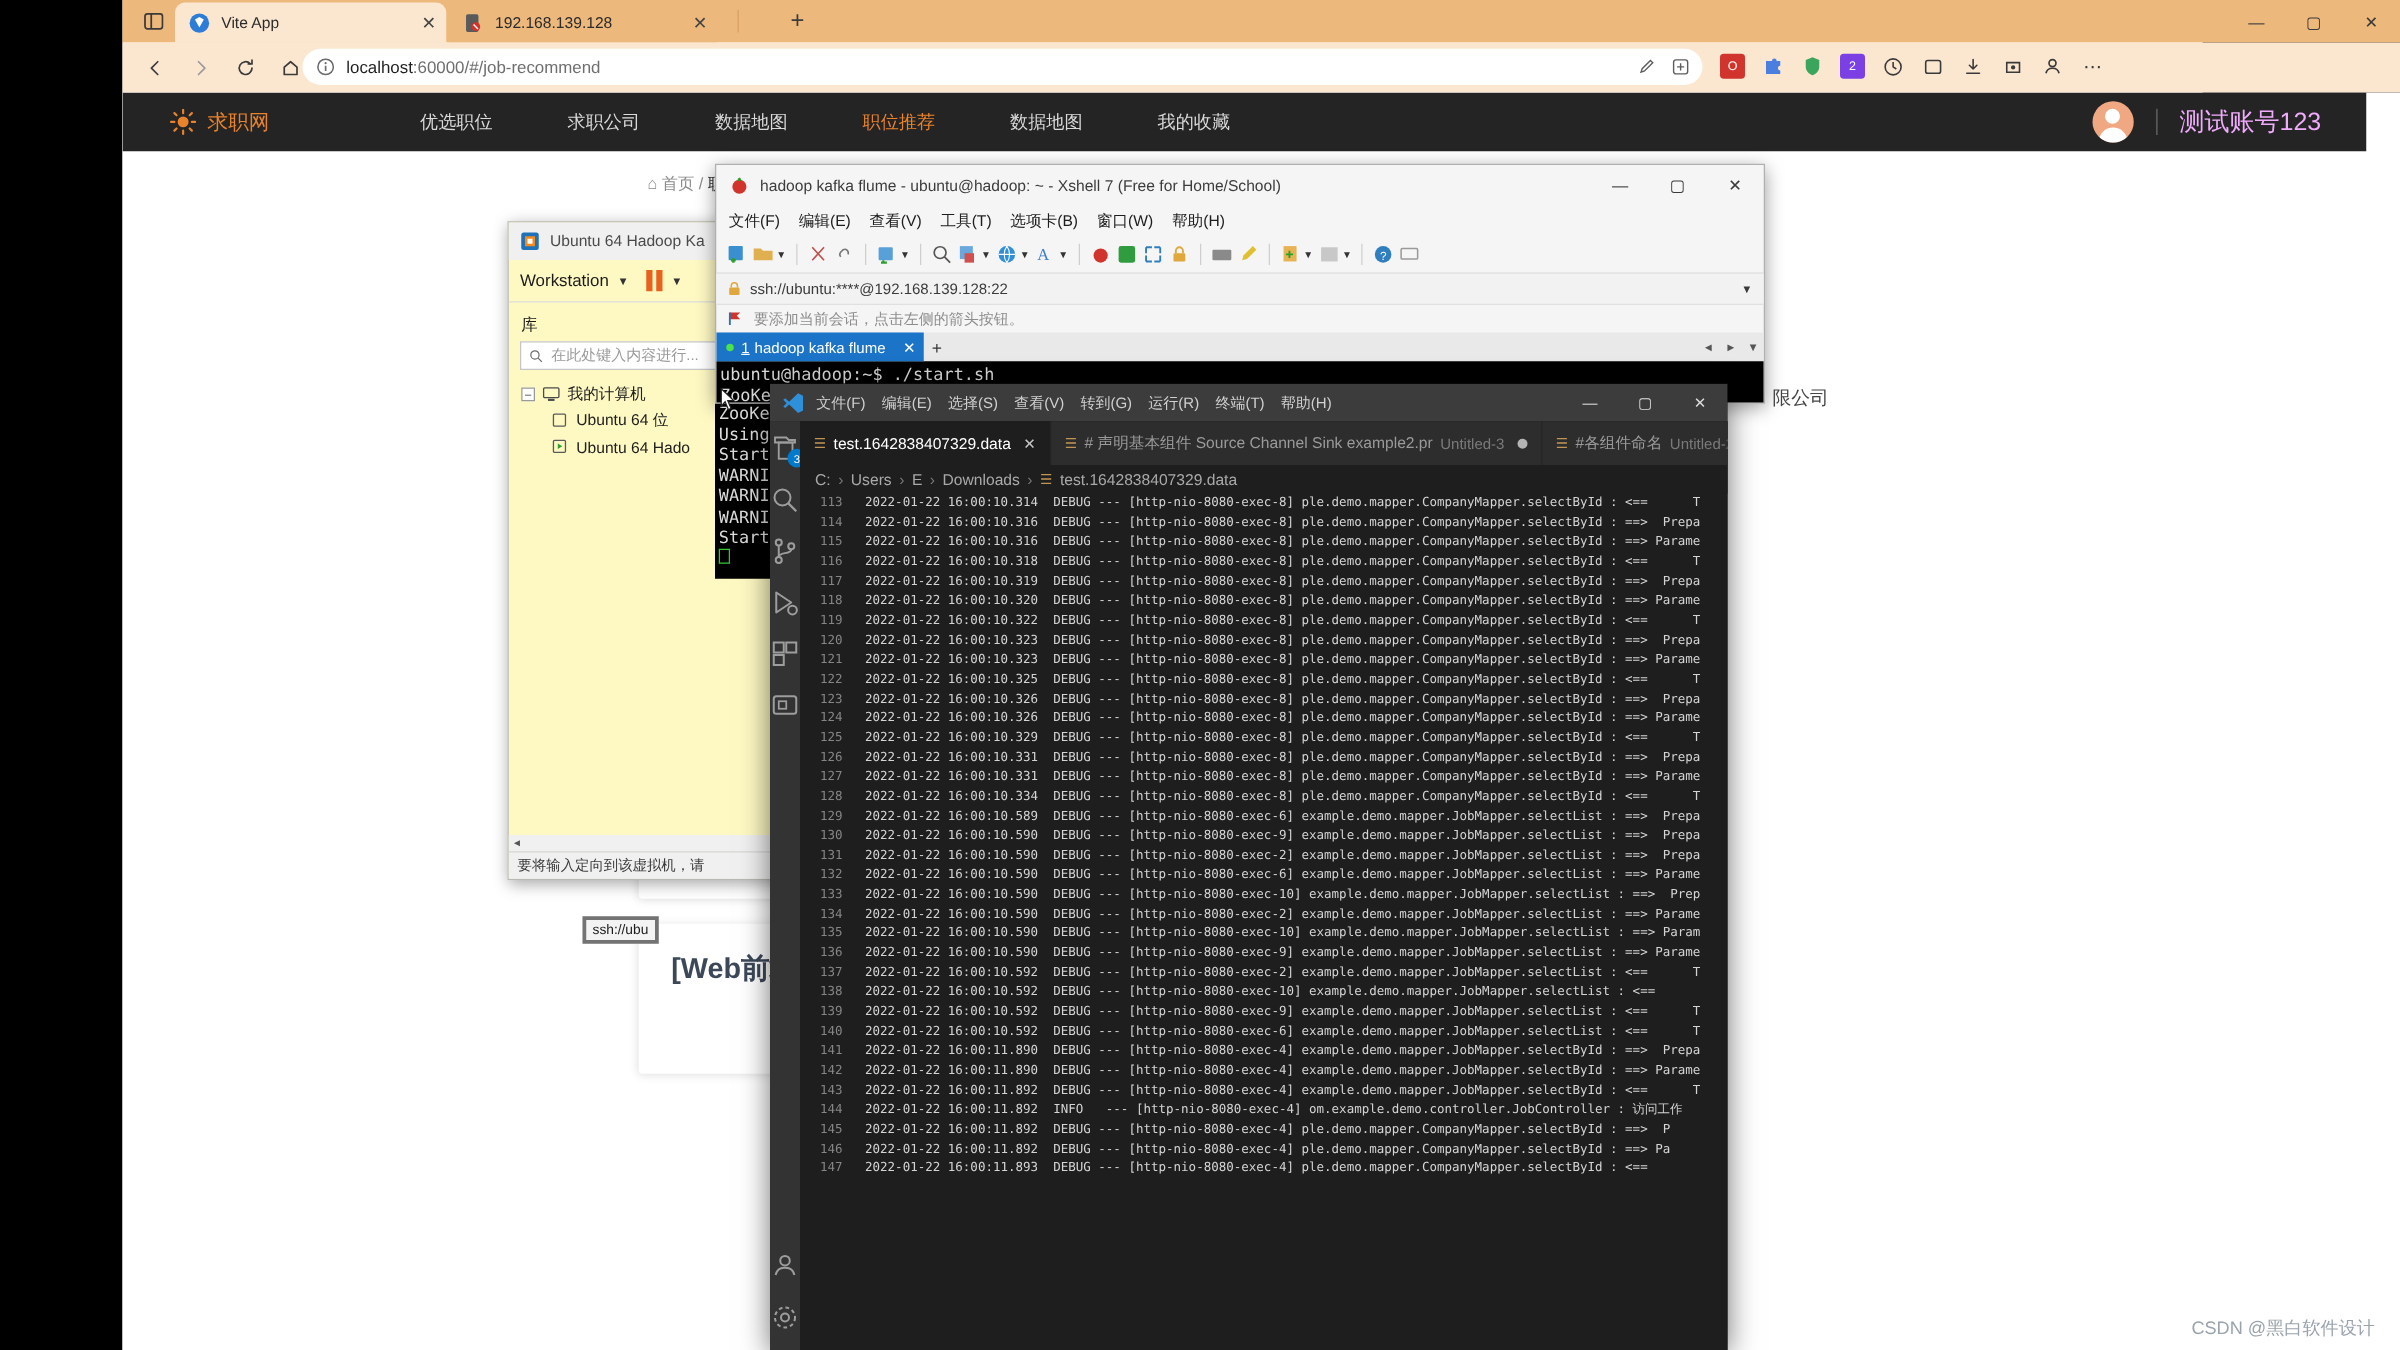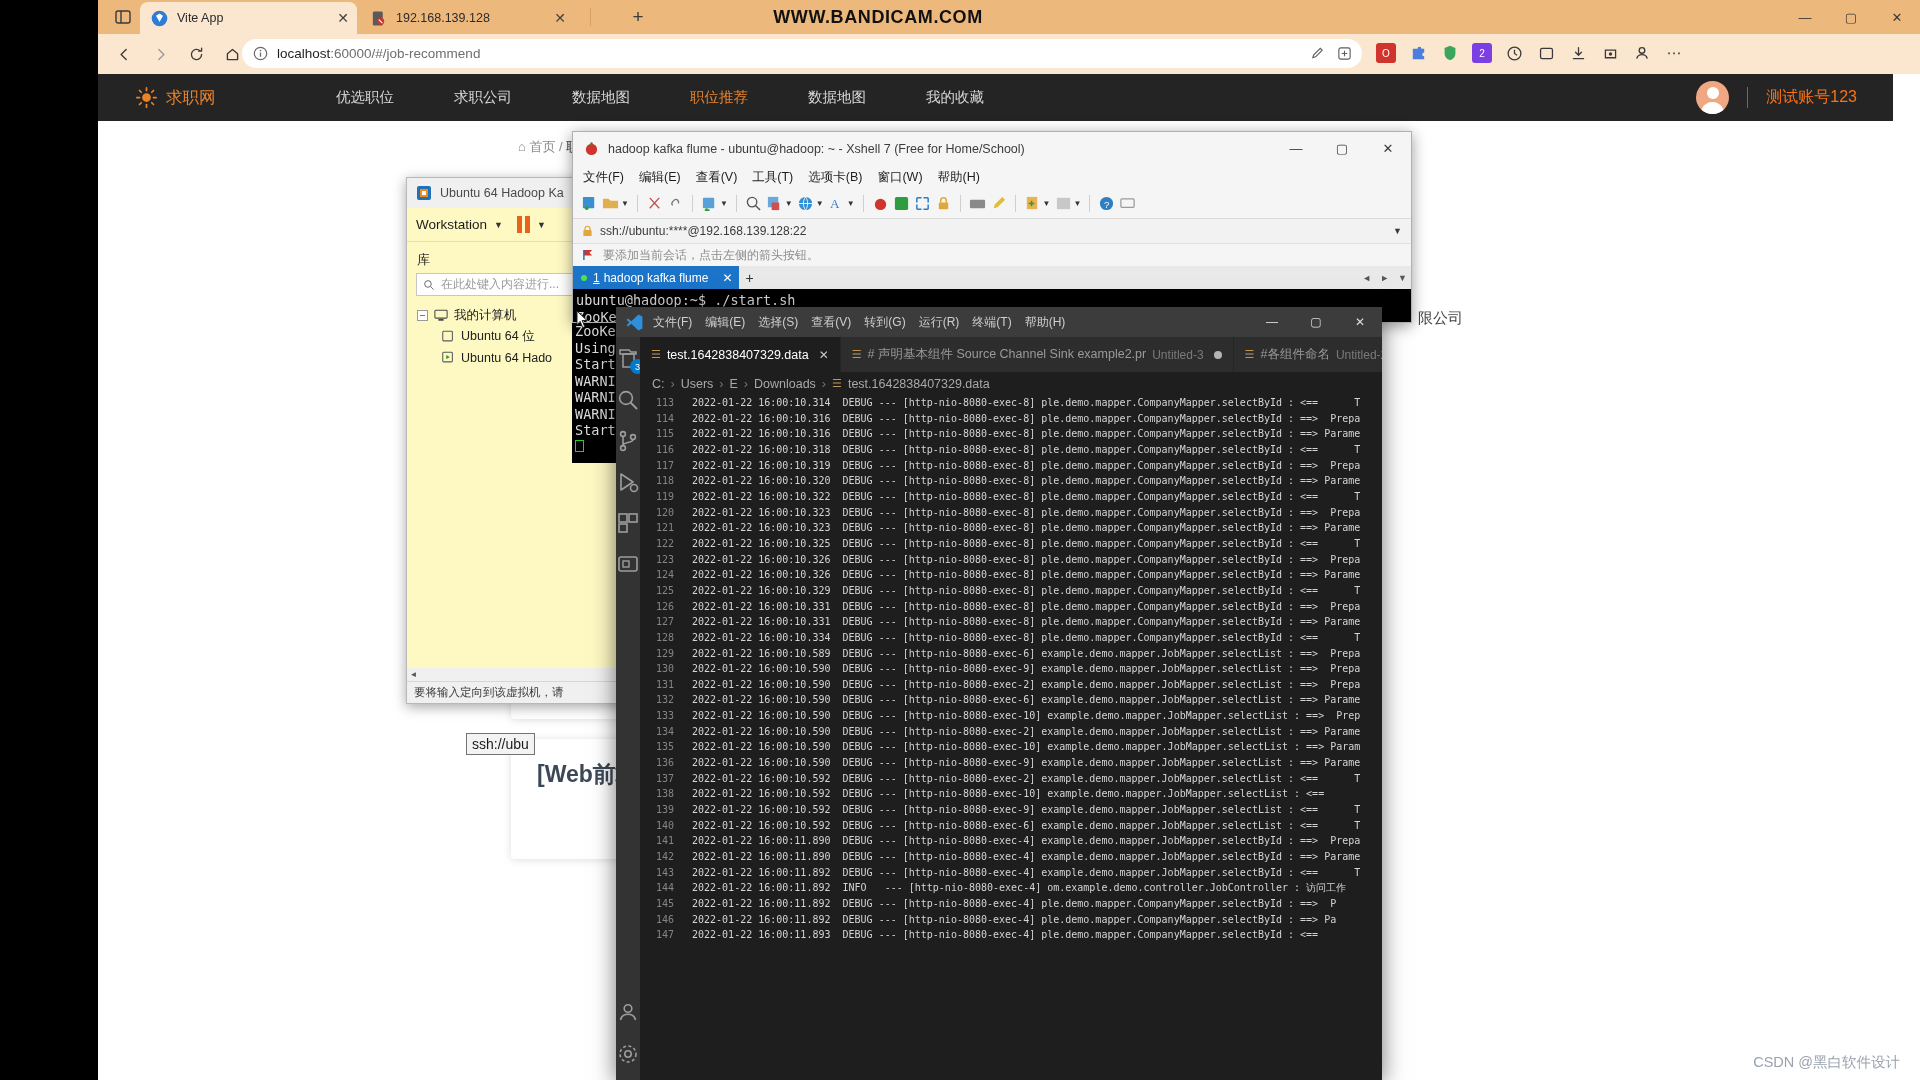--- a/index.html
+++ b/index.html
@@ -59,21 +59,21 @@
   .brand .bt { color:#e8822b; font-size:16.5px; }
   .navlink { color:#d9d9d9; font-size:14.5px; width:118px; text-align:center; }
   .navlink.sel { color:#e8822b; }
   .navuser { position:absolute; right:36px; top:7px; display:flex; align-items:center; }
   .avatar { width:33px; height:33px; border-radius:50%; background:#f0a882; overflow:hidden; position:relative; }
   .avatar::before { content:""; position:absolute; left:10.5px; top:6px; width:12px; height:12px;
       border-radius:50%; background:#fff; }
   .avatar::after { content:""; position:absolute; left:5px; top:21px; width:23px; height:17px;
       border-radius:12px 12px 0 0; background:#fff; }
   .navuser .vdiv { width:1px; height:21px; background:#6a6a6a; margin:0 18px; }
-  .navuser .uname { color:#f97316; font-size:16px; }
+  .navuser .uname { color:#f0abfc; font-size:20px; }
 
   .crumbs { position:absolute; left:420px; top:64px; font-size:13px; color:#8a8a8a; }
   .crumbs .home { color:#8a8a8a; }
   .crumbs .cur { color:#333; }
 
   .salary { position:absolute; left:1105px; top:178px; font-size:23px; font-weight:bold; color:#e8822b; }
   .company { position:absolute; left:1320px; top:235px; font-size:15px; color:#444; }
 
   .jobcard { position:absolute; left:413px; background:#fff; box-shadow:0 1px 8px rgba(0,0,0,.13);
       border-radius:3px; padding:20px 26px; }
@@ -179,22 +179,22 @@
       font-size:12.5px; color:#a9a9a9; gap:6px; background:#1e1e1e; }
   #vscode .edcrumb .ci { color:#c09553; font-size:11px; }
   #vscode .edcrumb .sep { color:#777; }
   #vscode .code { position:absolute; left:0; top:58px; right:0; bottom:0; overflow:hidden;
       font-family:"DejaVu Sans Mono", monospace; font-size:10px; line-height:15.65px;
       white-space:pre; }
   #vscode .ln { display:flex; }
   #vscode .ln .no { width:52px; text-align:right; padding-right:18px; color:#858585; flex:0 0 auto; }
   #vscode .ln .tx { color:#d4d4d4; }
   .cursorpt { position:absolute; width:13px; height:19px; }
-  .ssh-tip { position:absolute; left:466px; top:733px; background:#f3f3f3; border:1px solid #737373;
-      padding:2px 5px; font-size:14px; color:#1a1a1a; }
+  .ssh-tip { position:absolute; left:466px; top:733px; background:#f3f3f3; border:3px solid #737373;
+      padding:2px 5px; font-size:11px; color:#1a1a1a; }
 </style>
 </head>
 <body>
 
 <div id="browser">
 
   <div class="tabstrip">
     <div class="tabstrip-btn">
       <svg viewBox="0 0 16 16">
           <rect x="1" y="2" width="14" height="12" rx="2" fill="none" stroke="#3a3a3a" stroke-width="1.4"></rect>
@@ -215,21 +215,20 @@
         <rect x="4" y="2" width="14" height="20" rx="2" fill="#5a5a5a"></rect>
           <circle cx="15" cy="16" r="5" fill="#d0342c"></circle>
           <line x1="12.5" y1="13.5" x2="17.5" y2="18.5" stroke="#fff" stroke-width="1.6"></line>
       </svg>
       <span class="tt">192.168.139.128</span>
       <span class="x">✕</span>
     </div>
     <div class="tab-sep" style="left:492px;"></div>
     <div class="newtab">+</div>
 
-    <div class="bandicam">WWW.BANDICAM.COM</div>
 
     <div class="wbtns">
       <div class="wbtn">—</div>
       <div class="wbtn">▢</div>
       <div class="wbtn">✕</div>
     </div>
   </div>
 
   <div class="navbar-row">
     <div class="nbtn" style="left:12px;">

